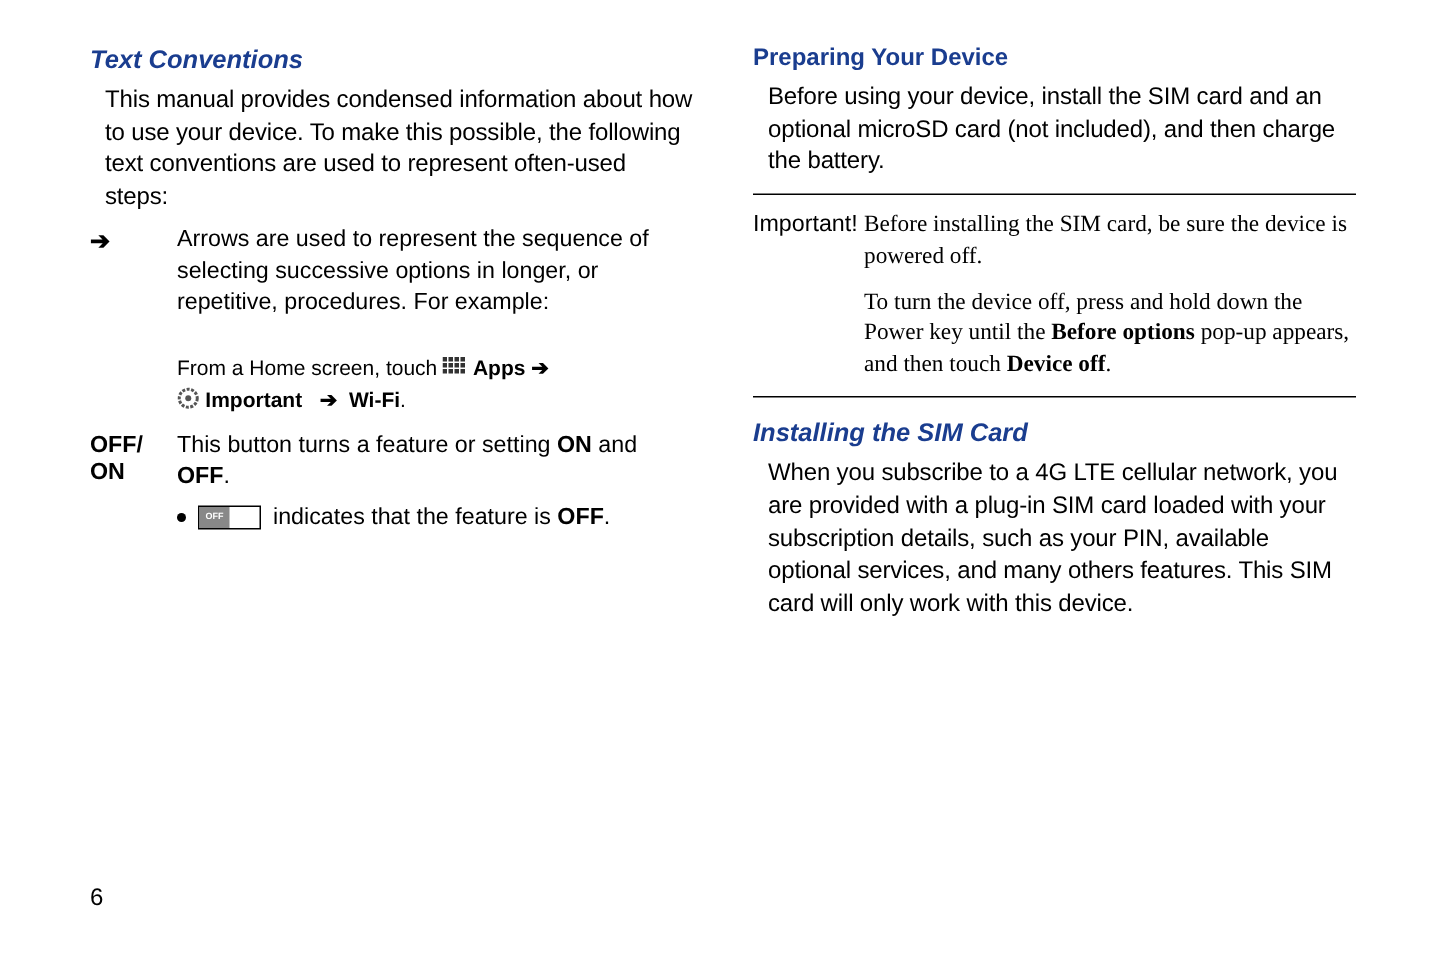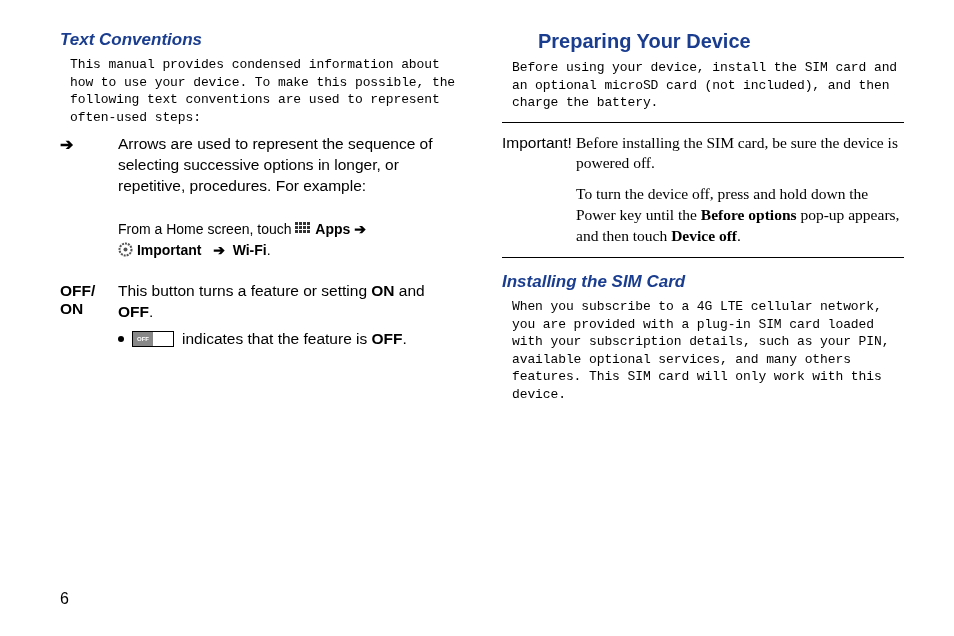--- a/index.html
+++ b/index.html
@@ -23,30 +23,29 @@
   .section-heading {
     color: #1a3d8f;
     font-weight: bold;
     font-style: italic;
     font-size: 17px;
     margin-bottom: 6px;
     font-family: Arial, sans-serif;
   }
   .section-heading.main {
     font-style: normal;
-    font-size: 20px;
+    font-size: 16px;
     color: #1a3d8f;
     font-weight: 900;
-    margin-left: 36px;
   }
   .body-text {
-    font-size: 13px;
+    font-size: 16px;
     line-height: 1.35;
     margin-bottom: 8px;
-    font-family: Liberation Mono, monospace;
+    font-family: Liberation Sans, sans-serif;
     letter-spacing: -0.1px;
   }
   .indent1 { padding-left: 10px; }
   .definition-row {
     display: flex;
     gap: 0;
     margin-top: 4px;
   }
   .def-left {
     width: 58px;
@@ -178,21 +177,21 @@
             </svg>
           </span>
           <span class="bold">Important</span>
           <span>&nbsp;</span>
           <span class="bold">➔</span>
           <span class="bold">&nbsp;</span><span class="bold">Wi-Fi</span><span>.</span>
         </div>
       </div>
     </div>
 
-    <div class="definition-row" style="margin-top:20px;justify-content:space-between;">
+    <div class="definition-row" style="margin-top:10px;justify-content:space-between;">
       <div class="def-left">
         <span>OFF/</span><br>
         <span>ON</span>
       </div>
       <div class="def-right">
         <span>This button turns a feature or setting </span><span class="bold">ON</span><span> and </span><span class="bold">OFF</span><span>.</span>
 
 
         <div class="bullet-row">
           <span class="bullet-dot"></span>

